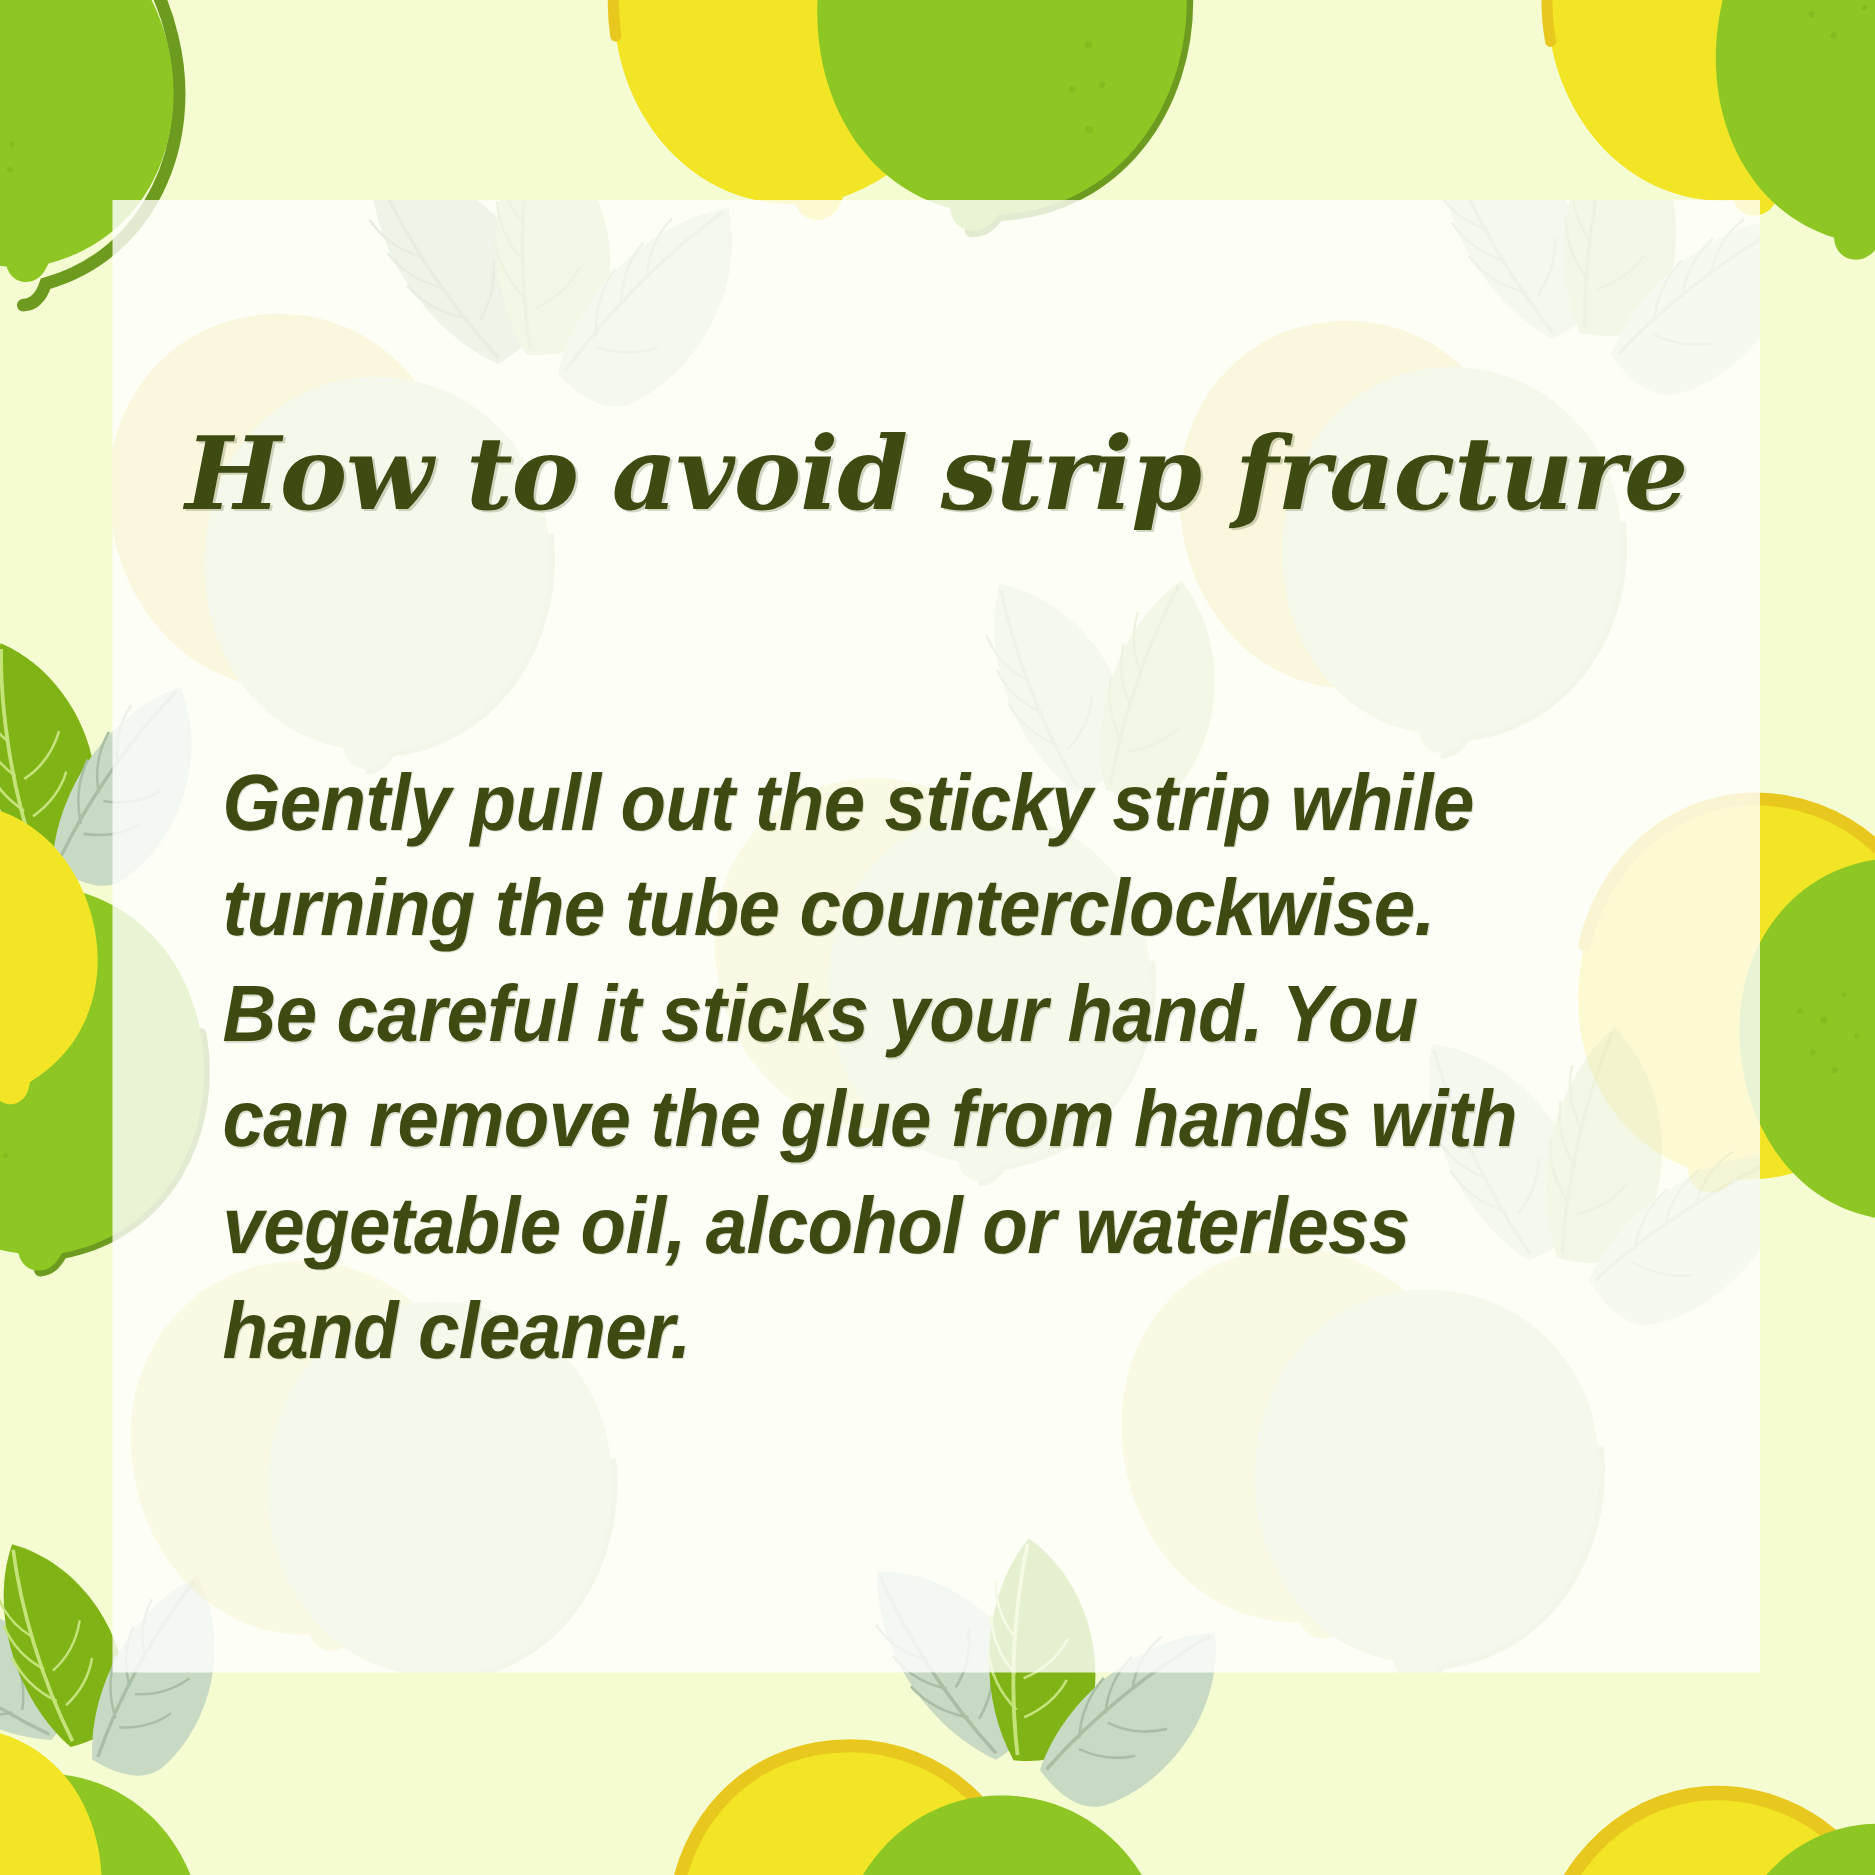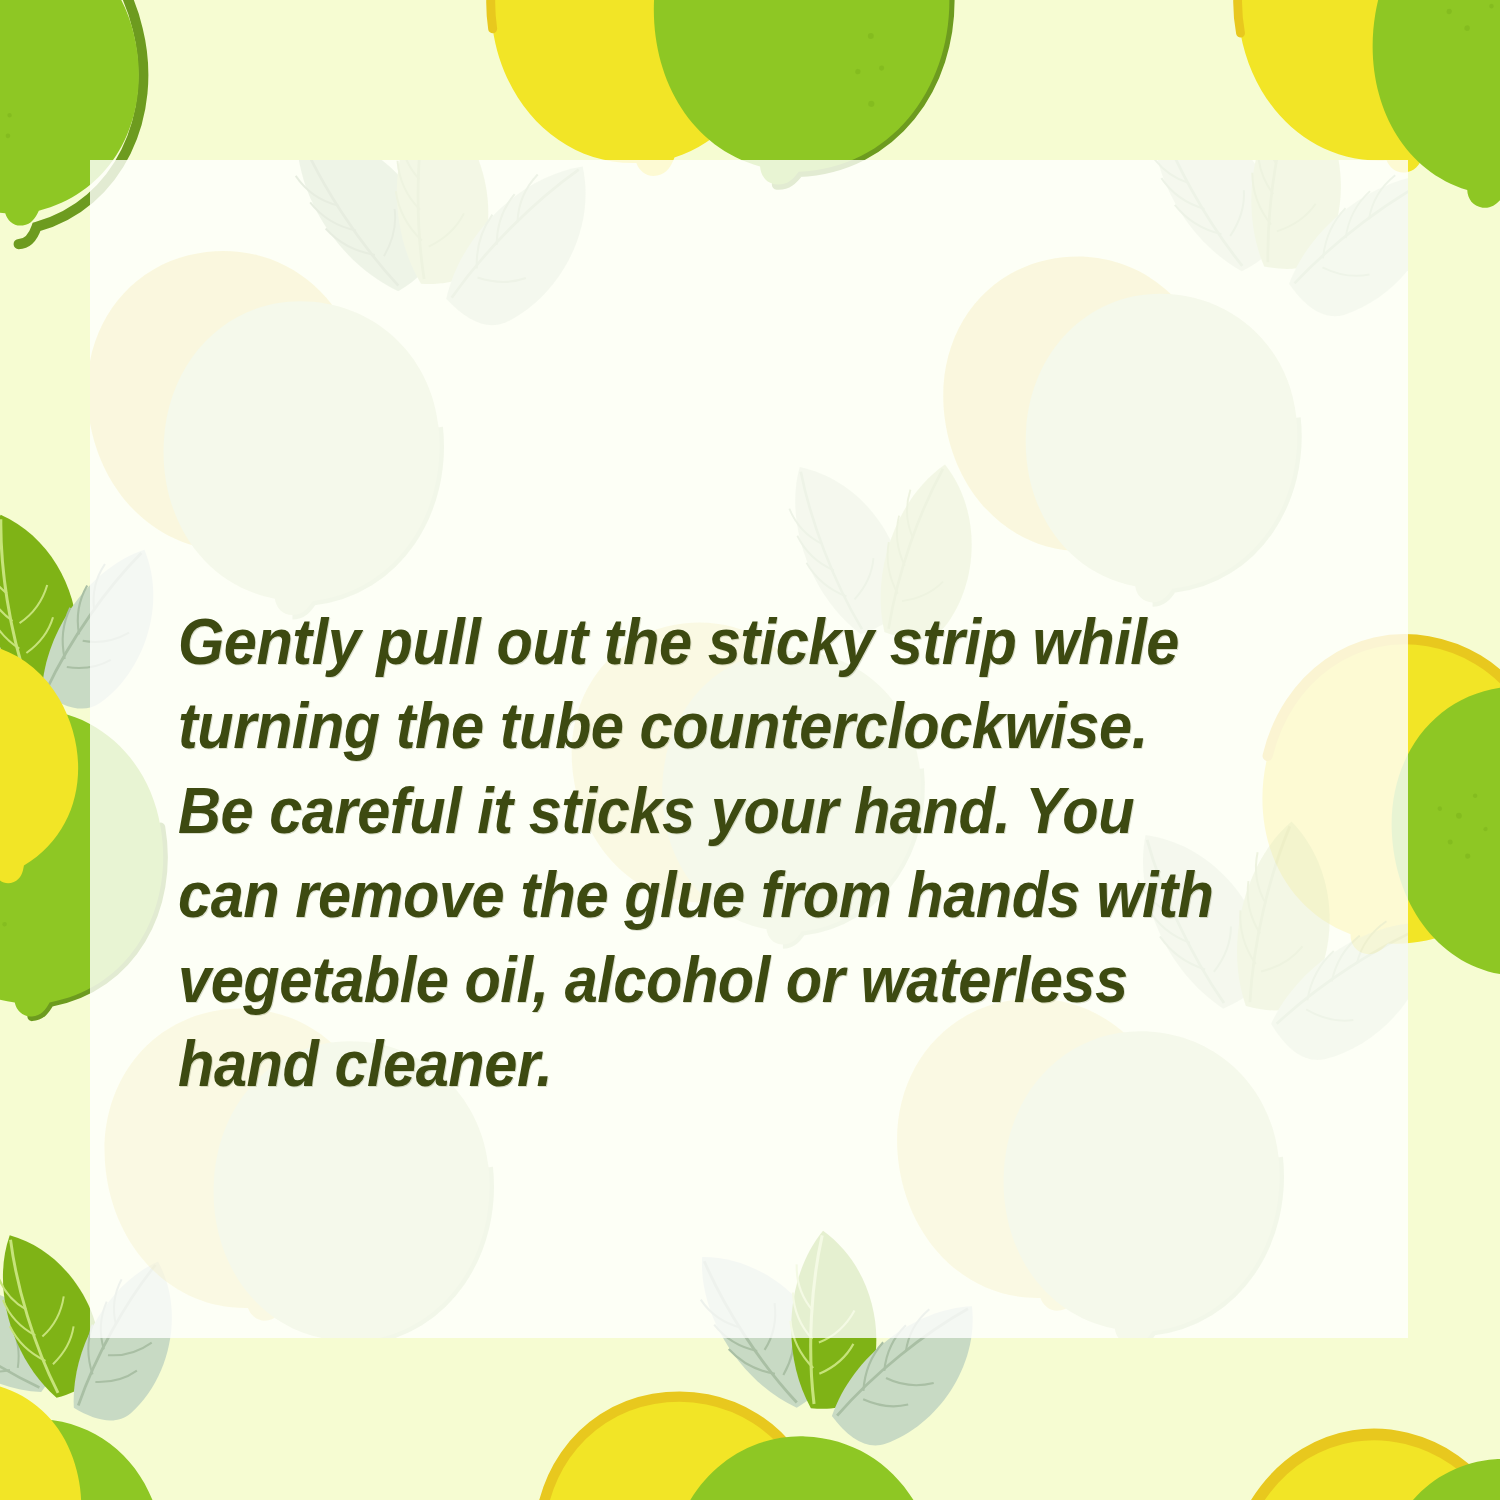--- a/index.html
+++ b/index.html
@@ -455,20 +455,21 @@
               <path d="M30,2 C38,14 48,22 60,26"></path>
           </g>
         </g>
         <path d="M110,-18 C117,48 78,112 10,120 C6,126 2,131 -6,131" fill="none" stroke="#dbe6cd" stroke-width="7"></path>
         <use href="#wmLemon" fill="#e4ecd2"></use>
       </g>
     </svg>
   </div>
 
   <div id="text-block">
+    <div id="title">How to avoid strip fracture</div>
     <div id="body-copy">
       <div>Gently pull out the sticky strip while</div>
       <div>turning the tube counterclockwise.</div>
       <div>Be careful it sticks your hand. You</div>
       <div>can remove the glue from hands with</div>
       <div>vegetable oil, alcohol or waterless</div>
       <div>hand cleaner.</div>
     </div>
   </div>
 

